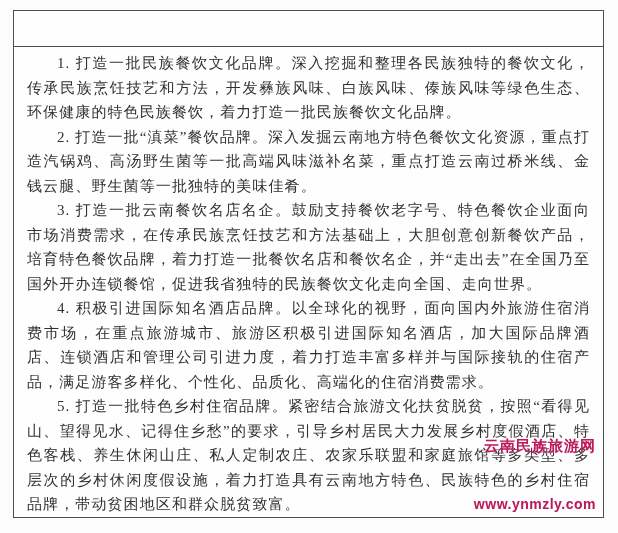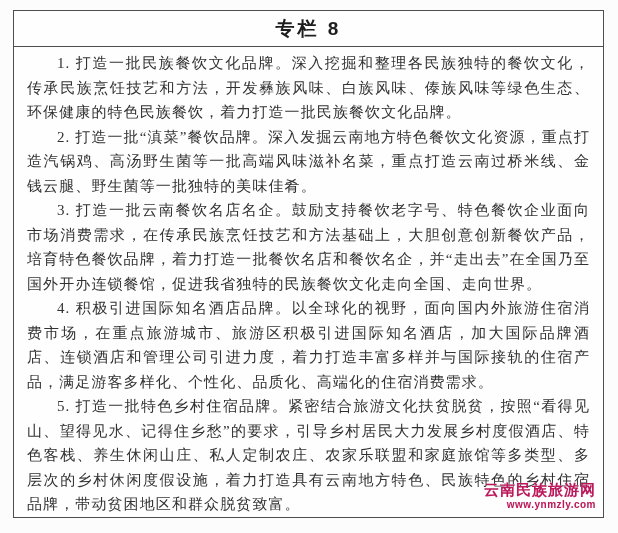--- a/index.html
+++ b/index.html
@@ -63,32 +63,32 @@
     color: #be185d;
     text-shadow: 0 0 1px #e3e3e3;
     pointer-events: none;
   }
   .watermark .wm-name {
     font-size: 15px;
     line-height: 15px;
     letter-spacing: 1px;
   }
   .watermark .wm-url {
-    font-size: 10px;
+    font-size: 14px;
     line-height: 15px;
     letter-spacing: 0.5px;
+    margin-top: 44px;
   }
 </style>
 </head>
 <body>
 
 <div class="column-box">
 
   <div class="title-bar">
-    <span class="title-text">专栏 8</span>
   </div>
 
   <div class="box-body">
     <p class="para">1. 打造一批民族餐饮文化品牌。深入挖掘和整理各民族独特的餐饮文化，传承民族烹饪技艺和方法，开发彝族风味、白族风味、傣族风味等绿色生态、环保健康的特色民族餐饮，着力打造一批民族餐饮文化品牌。</p>
     <p class="para">2. 打造一批“滇菜”餐饮品牌。深入发掘云南地方特色餐饮文化资源，重点打造汽锅鸡、高汤野生菌等一批高端风味滋补名菜，重点打造云南过桥米线、金钱云腿、野生菌等一批独特的美味佳肴。</p>
     <p class="para">3. 打造一批云南餐饮名店名企。鼓励支持餐饮老字号、特色餐饮企业面向市场消费需求，在传承民族烹饪技艺和方法基础上，大胆创意创新餐饮产品，培育特色餐饮品牌，着力打造一批餐饮名店和餐饮名企，并“走出去”在全国乃至国外开办连锁餐馆，促进我省独特的民族餐饮文化走向全国、走向世界。</p>
     <p class="para">4. 积极引进国际知名酒店品牌。以全球化的视野，面向国内外旅游住宿消费市场，在重点旅游城市、旅游区积极引进国际知名酒店，加大国际品牌酒店、连锁酒店和管理公司引进力度，着力打造丰富多样并与国际接轨的住宿产品，满足游客多样化、个性化、品质化、高端化的住宿消费需求。</p>
     <p class="para">5. 打造一批特色乡村住宿品牌。紧密结合旅游文化扶贫脱贫，按照“看得见山、望得见水、记得住乡愁”的要求，引导乡村居民大力发展乡村度假酒店、特色客栈、养生休闲山庄、私人定制农庄、农家乐联盟和家庭旅馆等多类型、多层次的乡村休闲度假设施，着力打造具有云南地方特色、民族特色的乡村住宿品牌，带动贫困地区和群众脱贫致富。</p>
   </div>
 

